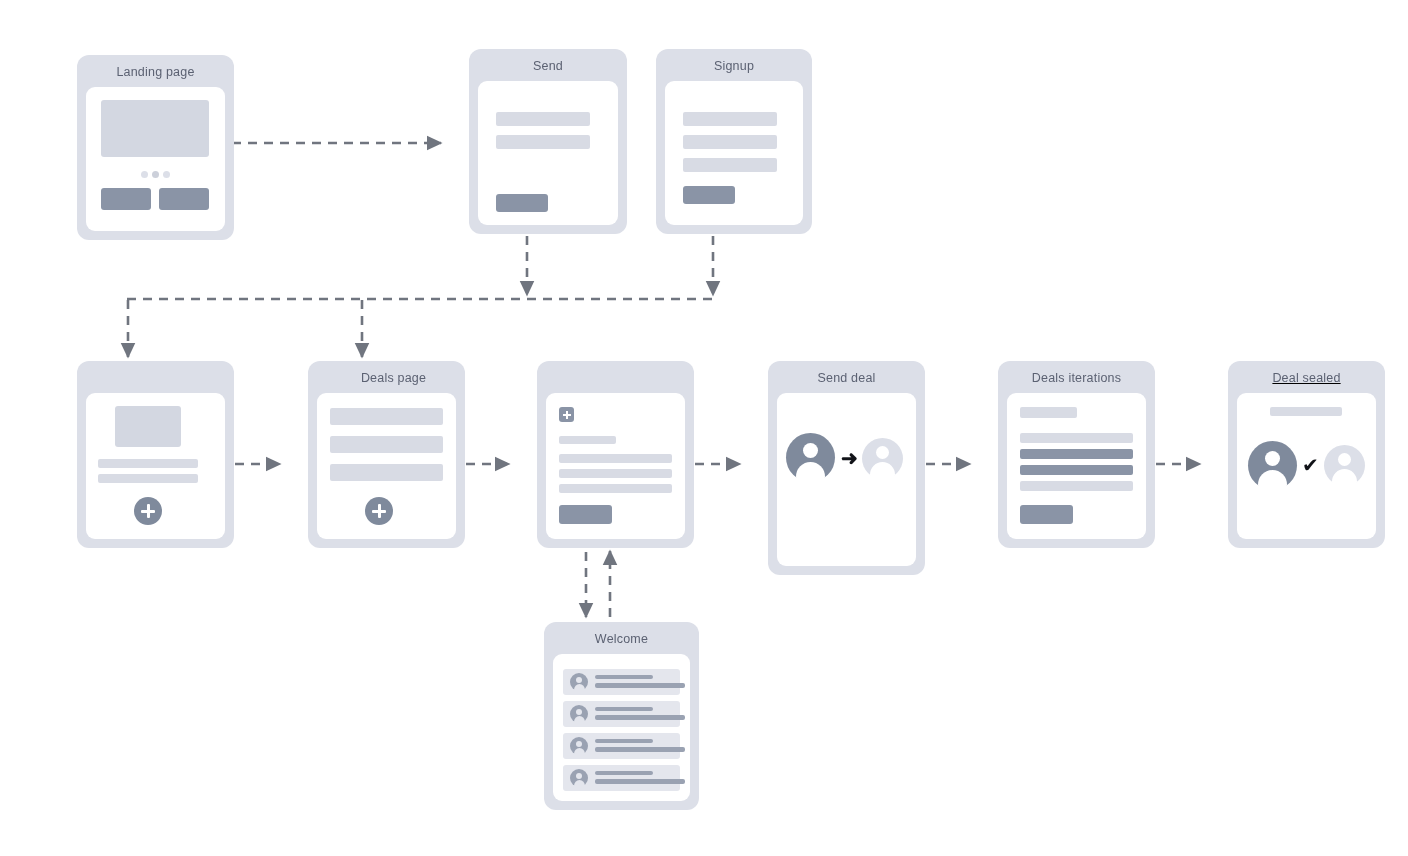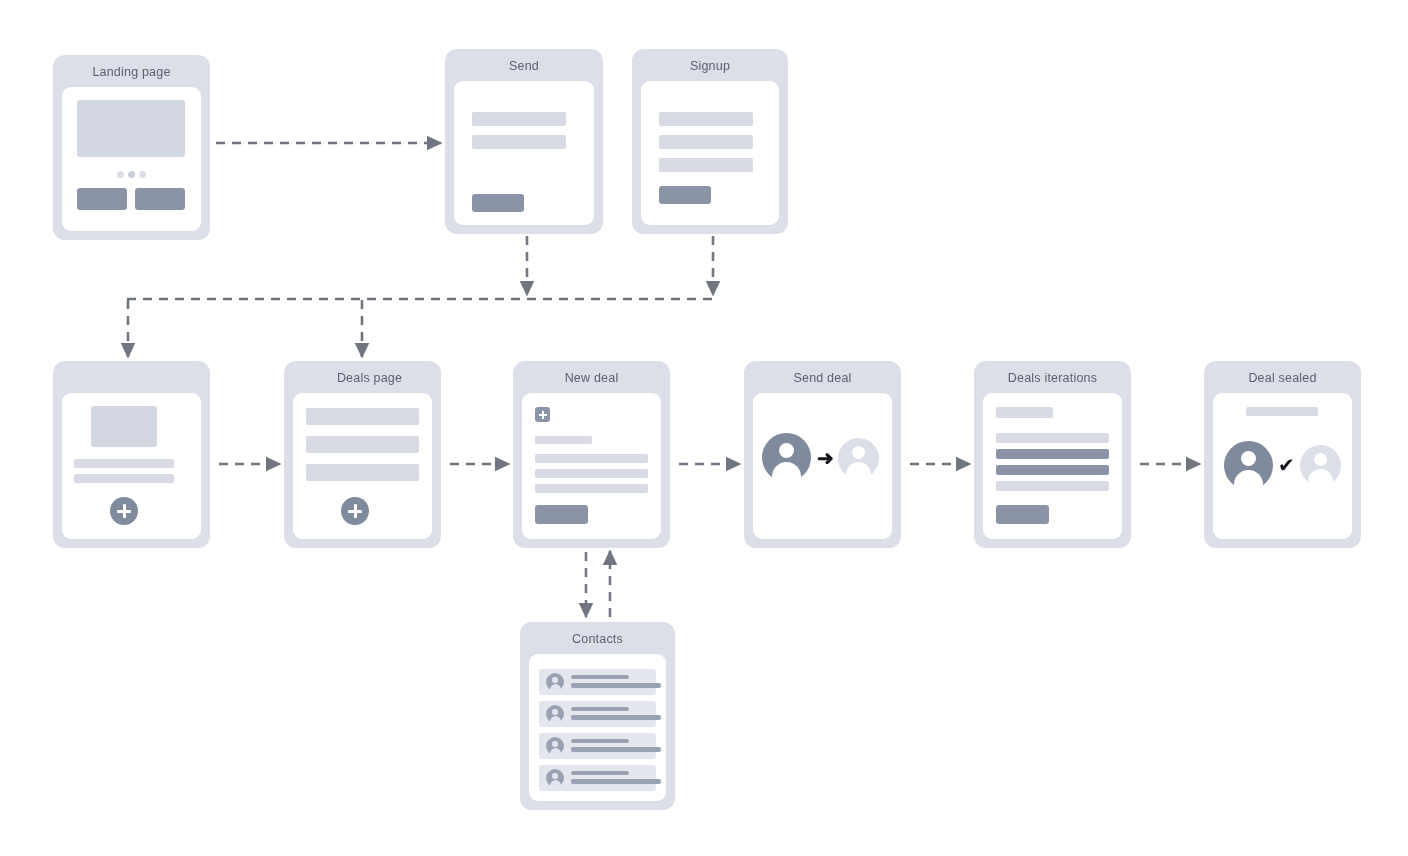--- a/index.html
+++ b/index.html
@@ -13,20 +13,21 @@
   
   #wires{position:absolute;left:0;top:0;width:1408px;height:856px;pointer-events:none;}
 
   
   .card{
     position:absolute;
     background:#dcdfe8;
     border-radius:12px;
     box-sizing:border-box;
     padding:0;
+    margin-left:24px;
   }
   .card-title{
     height:34px;line-height:34px;
     text-align:center;
     font-size:12.5px;
     color:#5b6172;
     letter-spacing:.2px;
     user-select:none;
   }
   .card-body{
@@ -164,32 +165,31 @@
     <div class="card-title">Deals page</div>
     <div class="card-body">
       <div class="bar" style="left:13px;top:15px;width:113px;height:17px;"></div>
       <div class="bar" style="left:13px;top:43px;width:113px;height:17px;"></div>
       <div class="bar" style="left:13px;top:71px;width:113px;height:17px;"></div>
       <div class="fab" style="left:48px;top:104px;"></div>
     </div>
   </div>
 
   <div class="card" style="left:513px;top:361px;width:157px;height:187px;">
-    <div class="card-title">New deal</div>
     <div class="card-body">
       <div class="badge" style="left:13px;top:14px;"></div>
       <div class="bar" style="left:13px;top:43px;width:57px;height:8px;"></div>
       <div class="bar" style="left:13px;top:61px;width:113px;height:9px;"></div>
       <div class="bar" style="left:13px;top:76px;width:113px;height:9px;"></div>
       <div class="bar" style="left:13px;top:91px;width:113px;height:9px;"></div>
       <div class="btn" style="left:13px;top:112px;width:53px;height:19px;"></div>
     </div>
   </div>
 
-  <div class="card" style="left:744px;top:361px;width:157px;height:187px;">
+  <div class="card" style="left:744px;top:361px;width:157px;height:214px;">
     <div class="card-title">Send deal</div>
     <div class="card-body">
       <div class="avatar" style="left:9px;top:40px;width:49px;height:49px;background:#7f8a9c;">
         <span class="head" style="left:17px;top:10px;width:15px;height:15px;"></span>
         <span class="body" style="left:10px;top:29px;width:29px;height:21px;"></span>
       </div>
       <div class="glyph" style="left:64px;top:55px;">➜</div>
       <div class="avatar" style="left:85px;top:45px;width:41px;height:41px;background:#dcdfe8;">
         <span class="head" style="left:14px;top:8px;width:13px;height:13px;"></span>
         <span class="body" style="left:8px;top:24px;width:25px;height:18px;"></span>
@@ -202,38 +202,38 @@
     <div class="card-body">
       <div class="bar" style="left:13px;top:14px;width:57px;height:11px;"></div>
       <div class="bar" style="left:13px;top:40px;width:113px;height:10px;"></div>
       <div class="bar dark" style="left:13px;top:56px;width:113px;height:10px;"></div>
       <div class="bar dark" style="left:13px;top:72px;width:113px;height:10px;"></div>
       <div class="bar" style="left:13px;top:88px;width:113px;height:10px;"></div>
       <div class="btn" style="left:13px;top:112px;width:53px;height:19px;"></div>
     </div>
   </div>
 
-  <div class="card" style="left:1204px;top:361px;width:157px;height:187px;">
+  <div class="card" style="left:1204px;top:361px;width:157px;height:187px;text-decoration:underline;">
     <div class="card-title">Deal sealed</div>
     <div class="card-body">
       <div class="bar" style="left:33px;top:14px;width:72px;height:9px;"></div>
       <div class="avatar" style="left:11px;top:48px;width:49px;height:49px;background:#7f8a9c;">
         <span class="head" style="left:17px;top:10px;width:15px;height:15px;"></span>
         <span class="body" style="left:10px;top:29px;width:29px;height:21px;"></span>
       </div>
       <div class="check" style="left:65px;top:62px;">✔</div>
       <div class="avatar" style="left:87px;top:52px;width:41px;height:41px;background:#dcdfe8;">
         <span class="head" style="left:14px;top:8px;width:13px;height:13px;"></span>
         <span class="body" style="left:8px;top:24px;width:25px;height:18px;"></span>
       </div>
     </div>
   </div>
 
   <div class="card" style="left:520px;top:622px;width:155px;height:188px;">
-    <div class="card-title">Contacts</div>
+    <div class="card-title">Welcome</div>
     <div class="card-body">
       <div class="contact-row" style="top:15px;">
         <span class="contact-av">
             <i class="h"></i>
             <i class="b"></i>
           </span>
         <span class="contact-l1"></span>
         <span class="contact-l2"></span>
       </div>
       <div class="contact-row" style="top:47px;">

